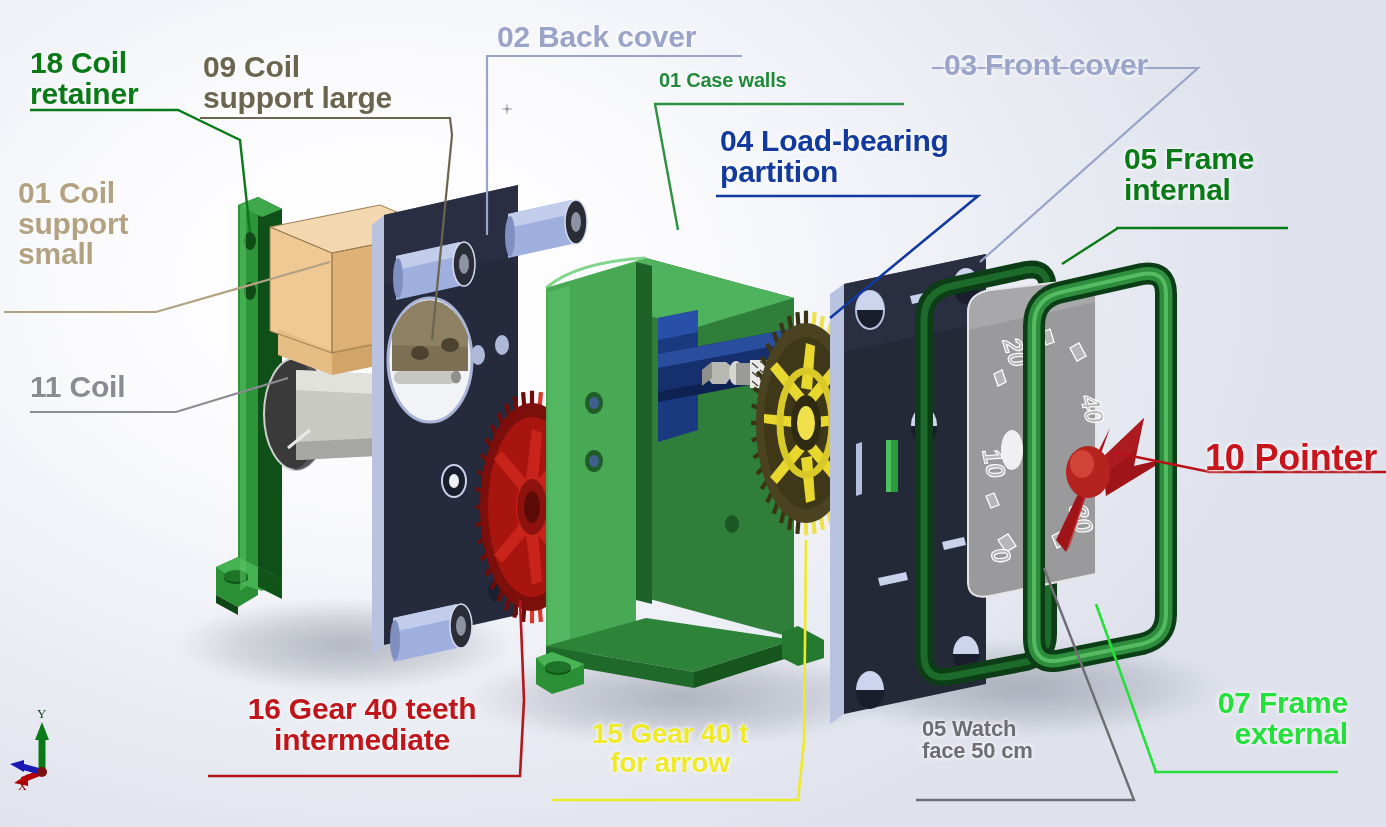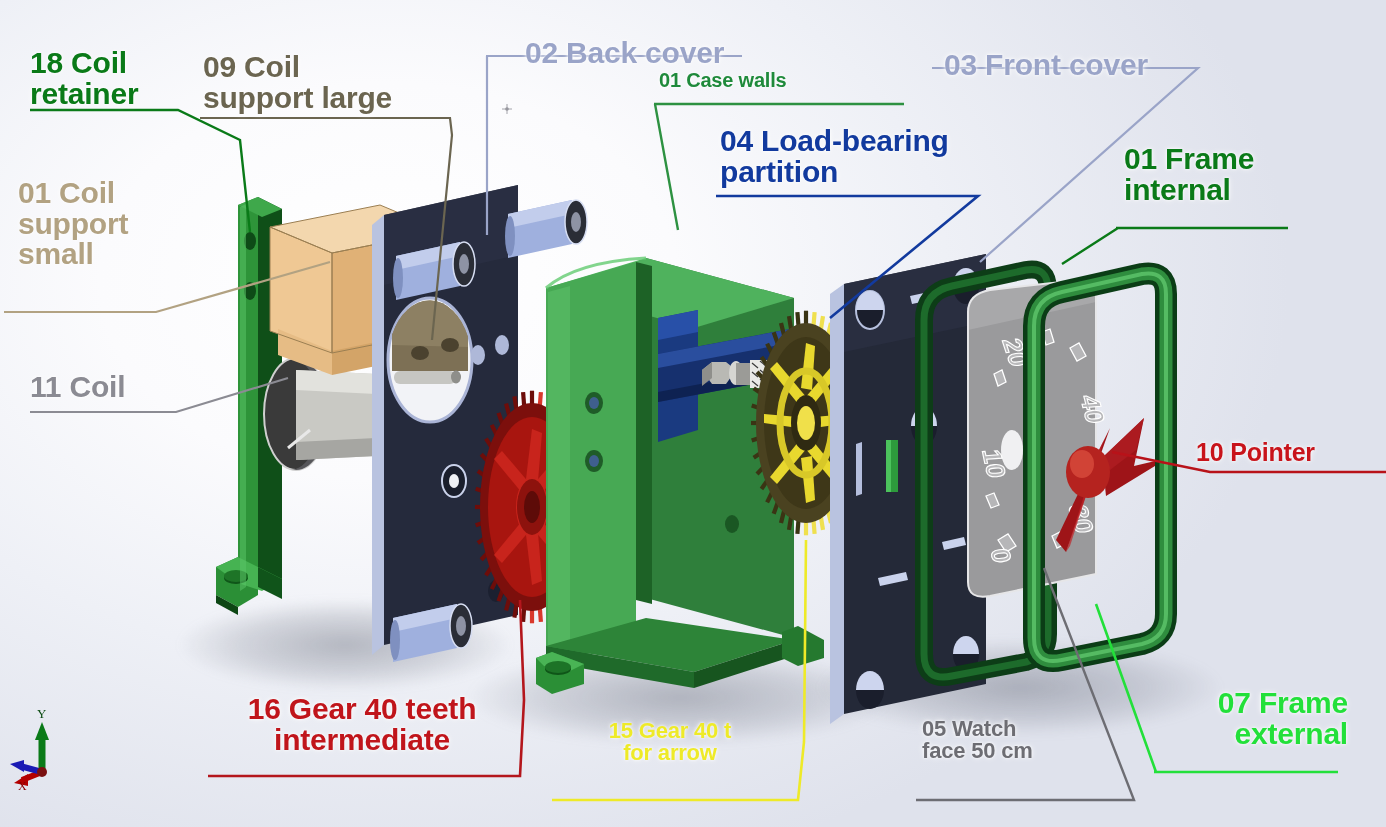--- a/index.html
+++ b/index.html
@@ -506,31 +506,31 @@
 
   <div id="labels">
       <div class="lbl" style="left: 30px; top: 28px; width: 170px; color: rgb(10, 122, 24); font-size: 30px; text-align: left; margin-top: 20px;">18 Coil
 retainer</div>
       <div class="lbl" style="left: 203px; top: 28px; width: 260px; color: rgb(107, 101, 80); font-size: 30px; text-align: left; margin-top: 24px;">09 Coil
 support large</div>
       <div class="lbl" style="left: 18px; top: 178px; width: 170px; color: rgb(178, 162, 130); font-size: 30px; text-align: left;">01 Coil
 support
 small</div>
       <div class="lbl" style="left: 30px; top: 372px; width: 150px; color: rgb(139, 139, 147); font-size: 30px; text-align: left;">11 Coil</div>
-      <div class="lbl" style="left: 497px; top: 38px; width: 255px; color: rgb(154, 164, 200); font-size: 30px; text-align: center;">02 Back cover</div>
+      <div class="lbl" style="left: 497px; top: 22px; width: 255px; color: rgb(154, 164, 200); font-size: 30px; text-align: left;">02 Back cover</div>
       <div class="lbl" style="left: 659px; top: 70px; width: 250px; color: rgb(31, 138, 59); font-size: 20px; text-align: left;">01 Case walls</div>
       <div class="lbl" style="left: 720px; top: 126px; width: 300px; color: rgb(18, 58, 158); font-size: 30px; text-align: left;">04 Load-bearing
 partition</div>
       <div class="lbl" style="left: 944px; top: 50px; width: 265px; color: rgb(154, 164, 200); font-size: 30px; text-align: left;">03 Front cover</div>
-      <div class="lbl" style="left: 1124px; top: 144px; width: 200px; color: rgb(10, 122, 24); font-size: 30px; text-align: left;">01 Frame
+      <div class="lbl" style="left: 1124px; top: 144px; width: 200px; color: rgb(10, 122, 24); font-size: 30px; text-align: left;">05 Frame
 internal</div>
-      <div class="lbl" style="left: 1196px; top: 440px; width: 190px; color: rgb(200, 20, 27); font-size: 25px; text-align: left;">10 Pointer</div>
+      <div class="lbl" style="left: 1196px; top: 440px; width: 190px; color: rgb(200, 20, 27); font-size: 36px; text-align: center;">10 Pointer</div>
       <div class="lbl" style="left: 212px; top: 694px; width: 300px; color: rgb(192, 21, 27); font-size: 30px; text-align: center;">16 Gear 40 teeth
 intermediate</div>
-      <div class="lbl" style="left: 554px; top: 720px; width: 232px; color: rgb(238, 234, 40); font-size: 22px; text-align: center;">15 Gear 40 t
+      <div class="lbl" style="left: 554px; top: 720px; width: 232px; color: rgb(238, 234, 40); font-size: 28px; text-align: center;">15 Gear 40 t
 for arrow</div>
       <div class="lbl" style="left: 922px; top: 718px; width: 212px; color: rgb(109, 109, 115); font-size: 22px; text-align: left;">05 Watch
 face 50 cm</div>
       <div class="lbl" style="left: 1158px; top: 688px; width: 190px; color: rgb(35, 224, 58); font-size: 30px; text-align: right;">07 Frame
 external</div>
     </div>
 
   <div class="part" style="left:8px;top:700px;">
     <svg width="80" height="90" viewBox="0 0 80 90">
 

